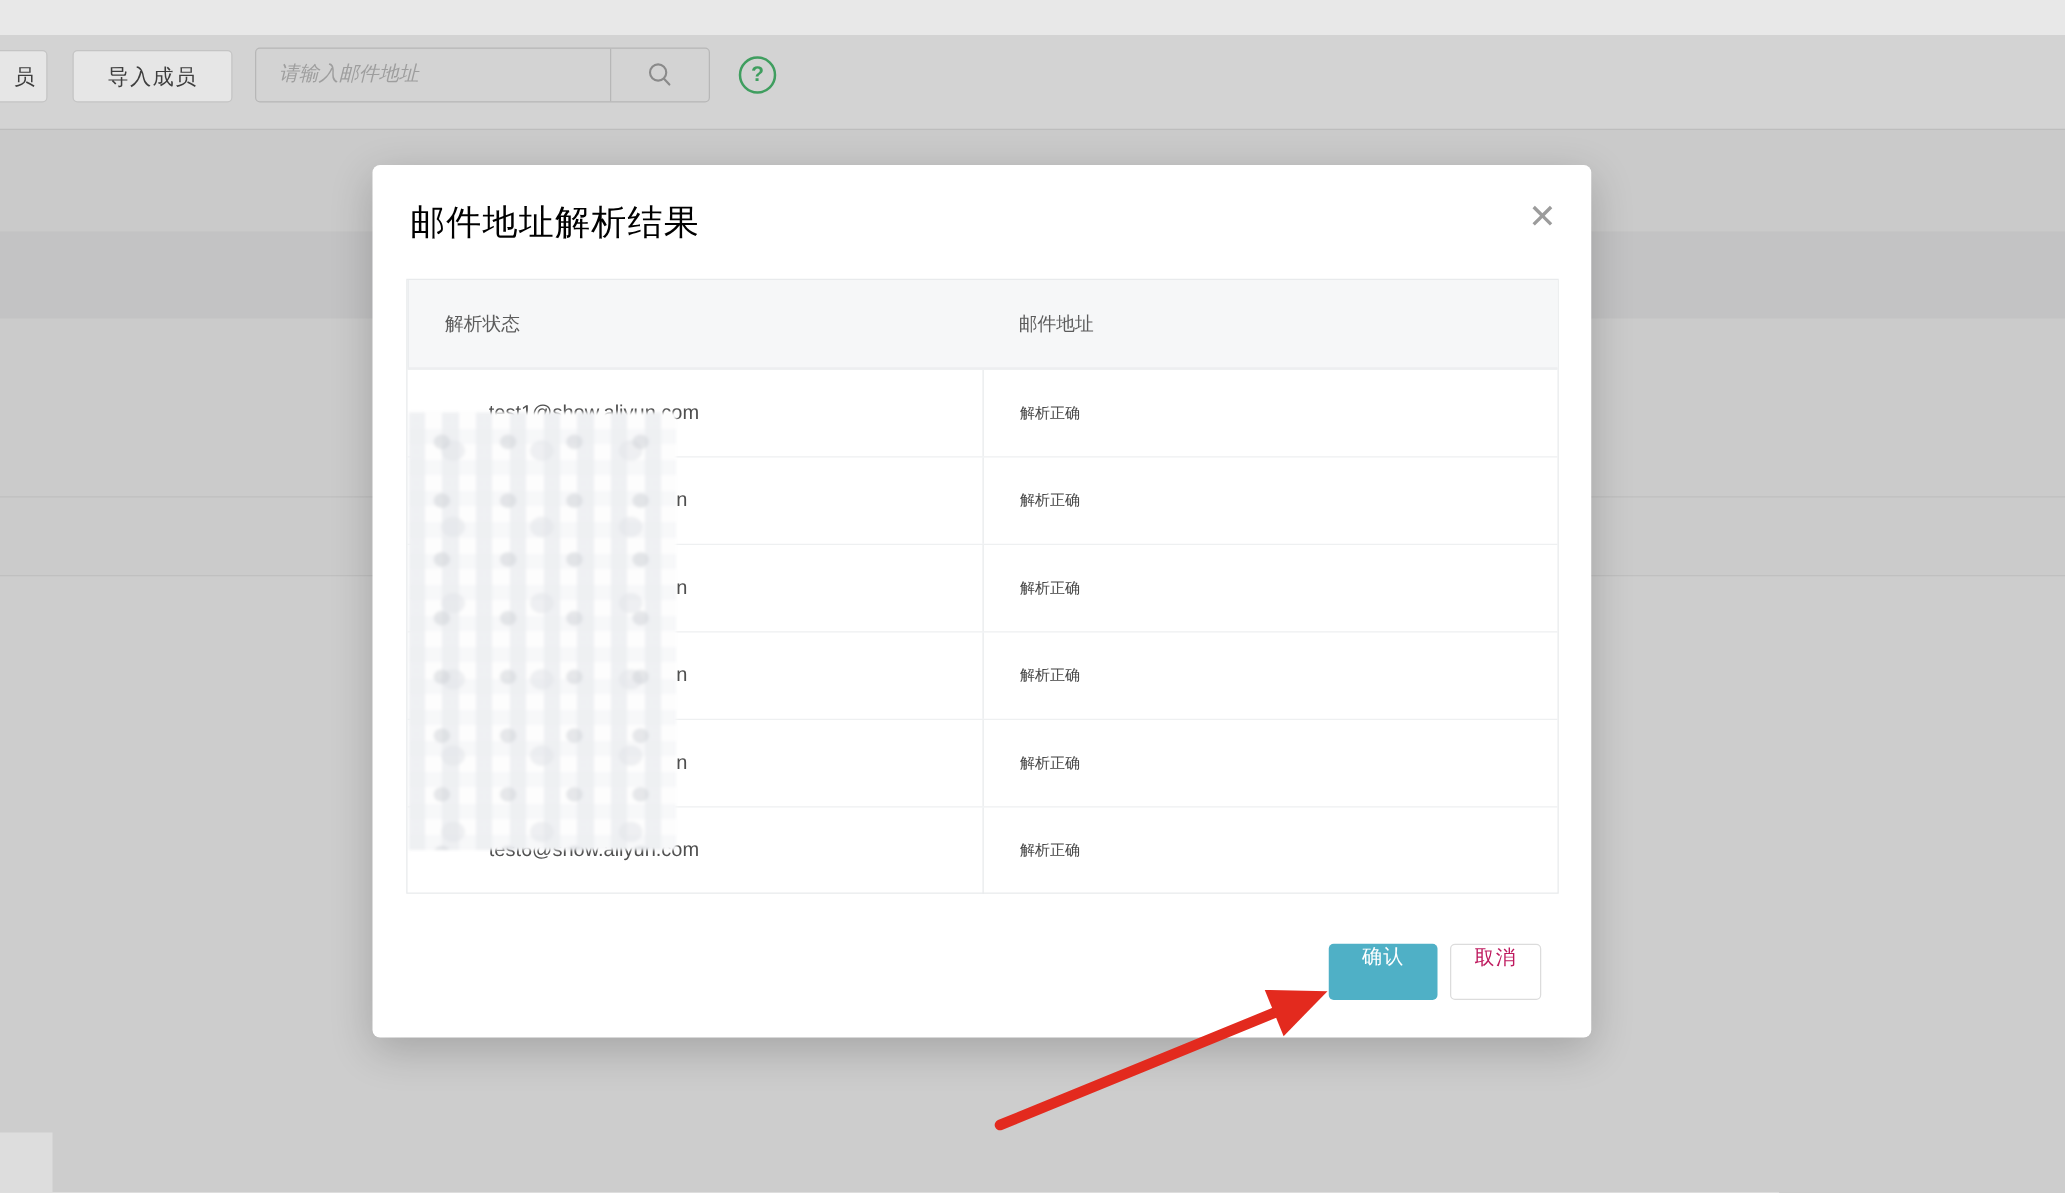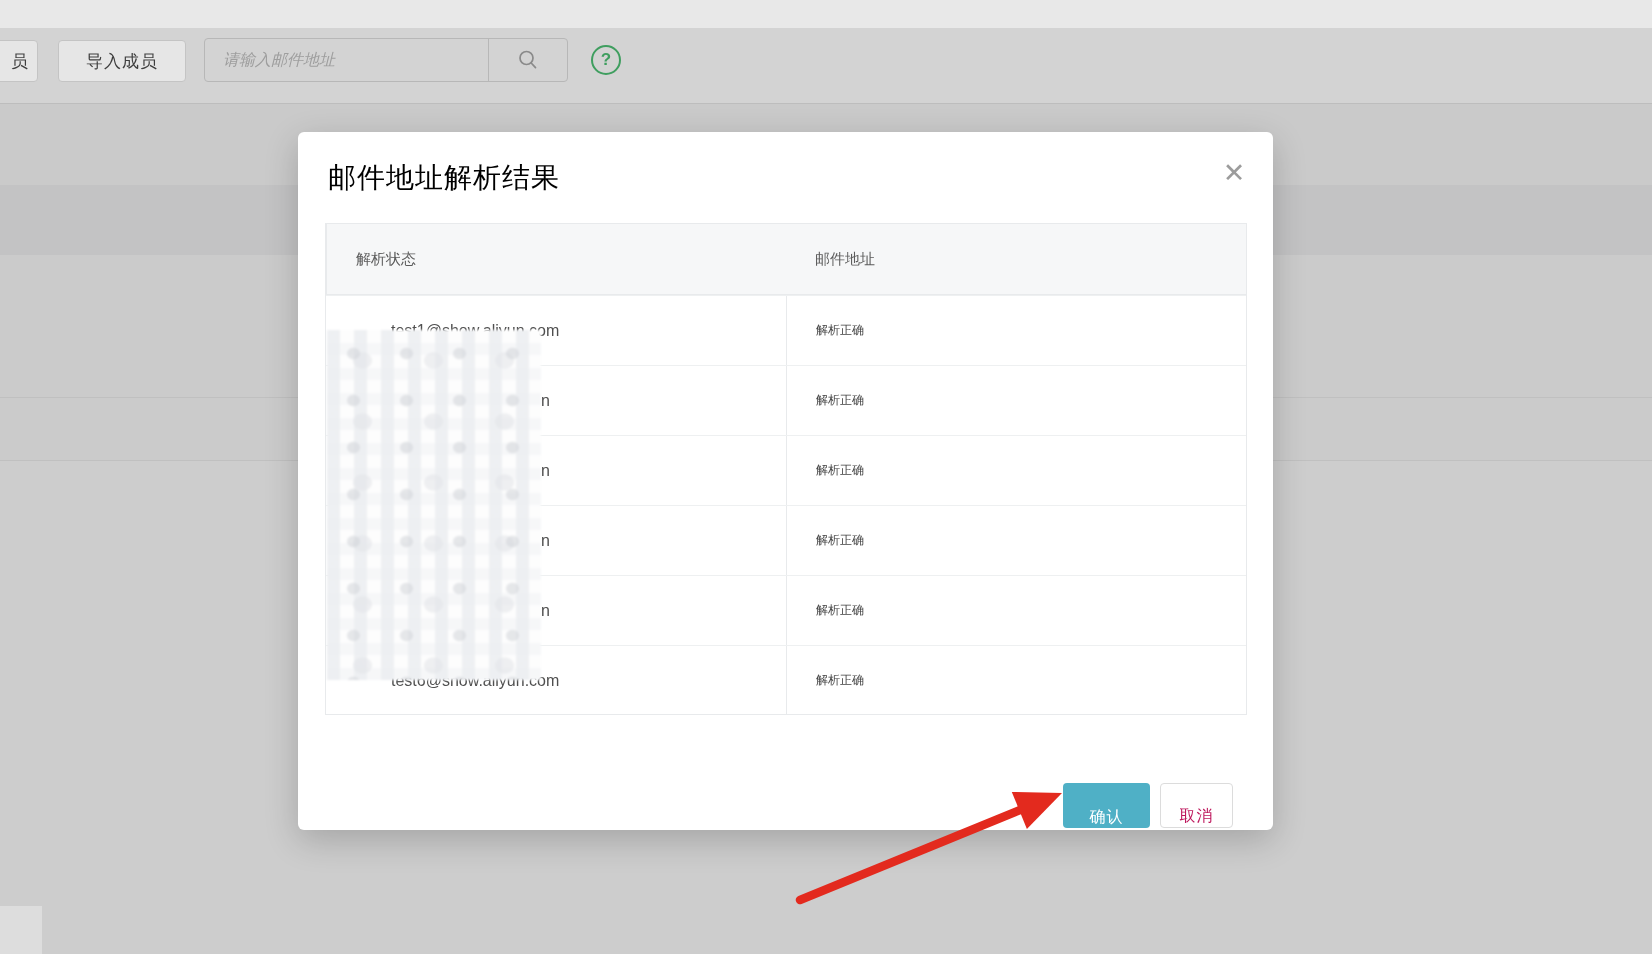--- a/index.html
+++ b/index.html
@@ -58,22 +58,22 @@
   
   .mosaic{position:absolute;left:1px;top:106px;width:214px;height:350px;z-index:3;background-color:#fdfdfd;
     background-image:
       radial-gradient(rgba(206,209,214,0.50) 0 6px, transparent 7px),
       radial-gradient(rgba(226,228,232,0.55) 0 9px, transparent 10px),
       repeating-linear-gradient(90deg, rgba(236,238,241,0.85) 0 13px, rgba(255,255,255,0.15) 13px 27px),
       repeating-linear-gradient(0deg, rgba(243,244,246,0.75) 0 12px, rgba(255,255,255,0.10) 12px 25px);
     background-size:53px 47px,71px 61px,auto,auto;
     filter:blur(1.3px);}
 
-  .btn{position:absolute;top:651px;height:45px;border-radius:4px;box-sizing:border-box;font-size:16px;
-       display:flex;align-items:flex-end;justify-content:center;cursor:pointer;letter-spacing:1px;}
+  .btn{position:absolute;top:623px;height:45px;border-radius:4px;box-sizing:border-box;font-size:16px;
+       display:flex;align-items:flex-start;justify-content:center;cursor:pointer;letter-spacing:1px;}
   .btn-confirm{left:765px;width:87px;color:#ffffff;border:none;}
   .btn-cancel{left:862px;width:73px;background:#ffffff;border:1px solid #dcdcdc;color:#be185d;}
 
   .arrow-svg{position:absolute;left:760px;top:730px;z-index:5;pointer-events:none;}
 </style>
 </head>
 <body>
 
 <div class="screen">
 

